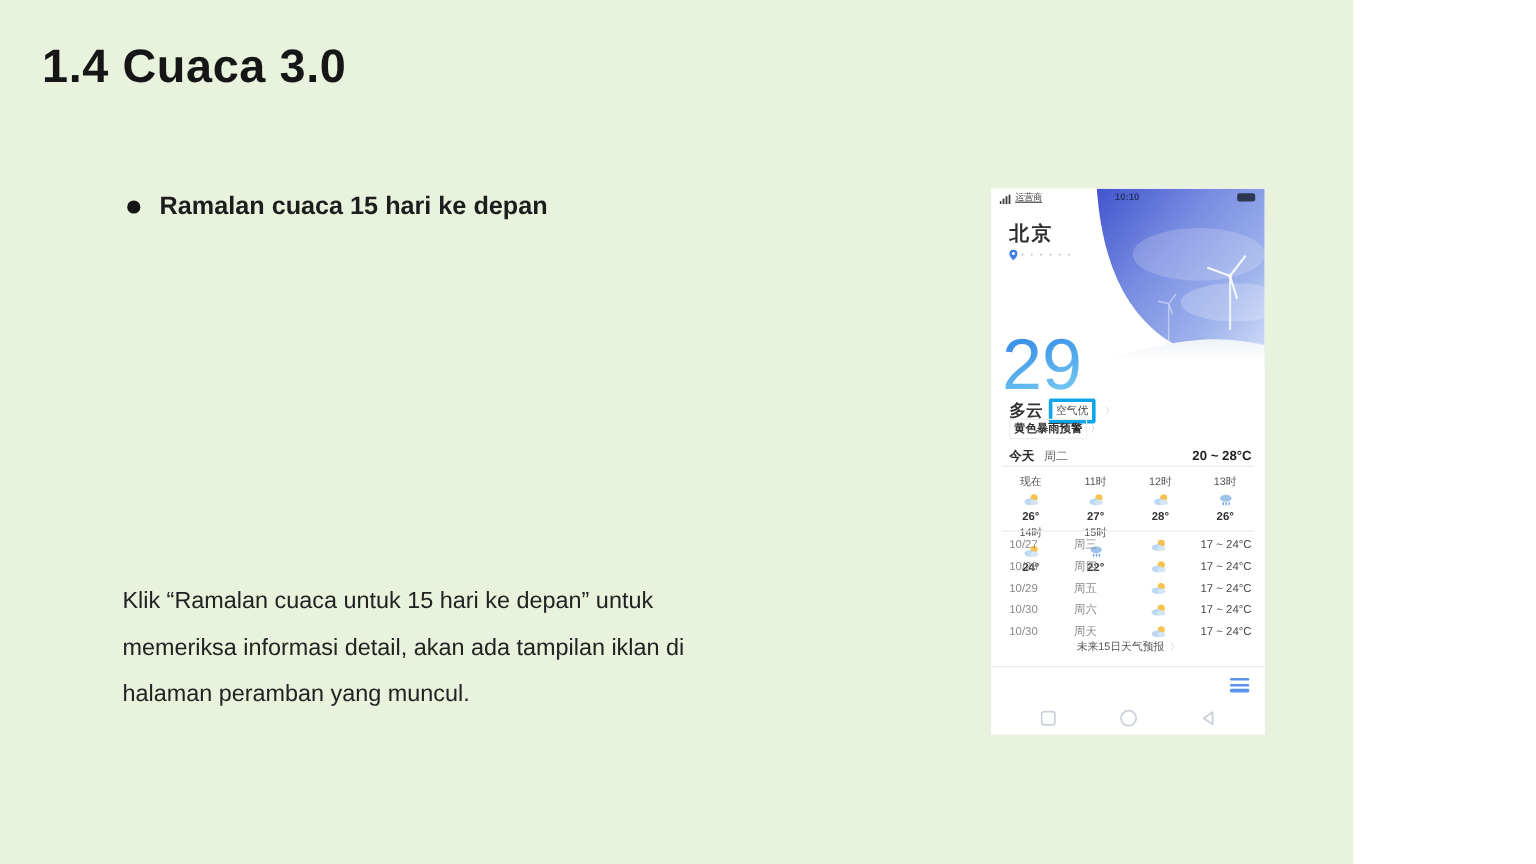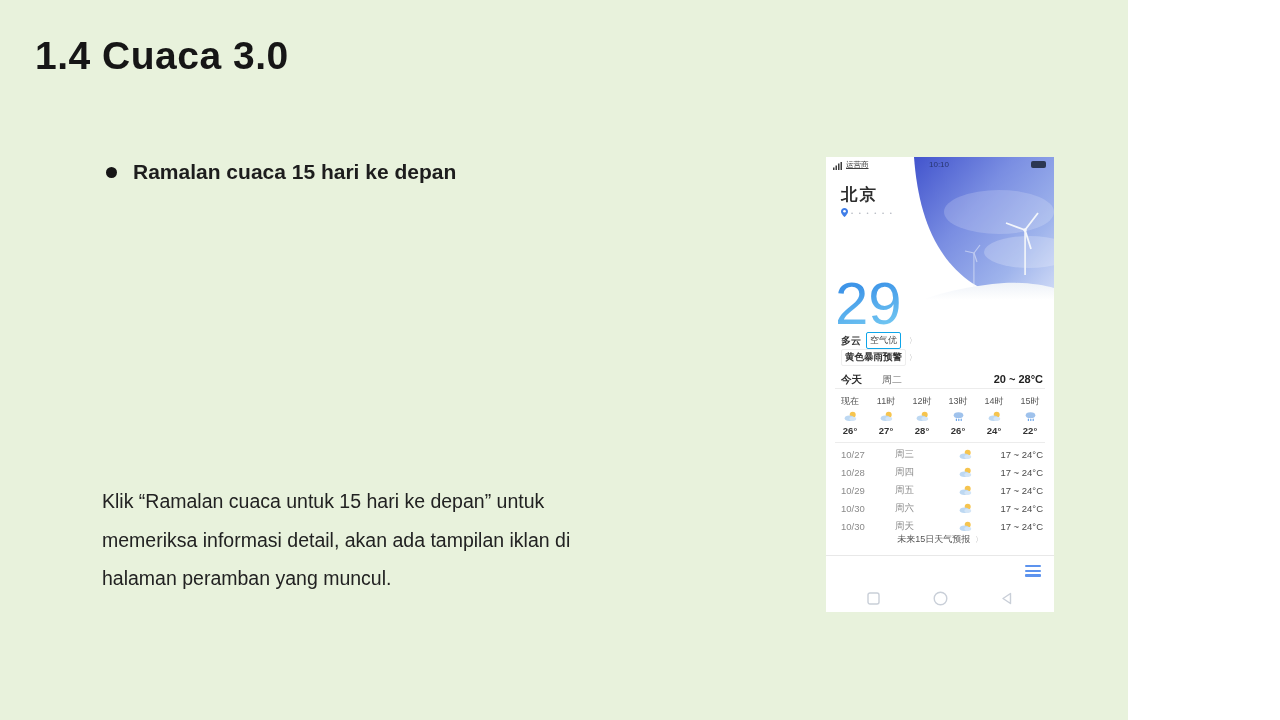--- a/index.html
+++ b/index.html
@@ -31,51 +31,51 @@
   
   .phone {
     position: absolute; left: 826px; top: 157px; width: 228px; height: 455px;
     background: #ffffff; overflow: hidden; font-family: "Liberation Sans", "DejaVu Sans", sans-serif;
   }
   .sky-svg { position: absolute; left: 78px; top: 0; width: 150px; height: 160px; }
 
   .statusbar { position: absolute; left: 7px; right: 5px; top: 2px; height: 12px; z-index: 3; }
   .carrier-wrap { position: absolute; left: 0; top: 1px; display: flex; align-items: flex-end; gap: 3px; }
   .carrier { font-size: 7.5px; color: #3d3d3d; text-decoration: underline; }
-  .time { position: absolute; left: 96px; top: 1px; font-size: 8px; font-weight: 400; color: #27356e; }
+  .time { position: absolute; left: 96px; top: 1px; font-size: 8px; font-weight: 700; color: #27356e; }
   .battery { position: absolute; right: 3px; top: 2px; width: 15px; height: 7px; background: #2c3752; border-radius: 2px; }
 
   .city { position: absolute; left: 15px; top: 27px; font-size: 16.5px; font-weight: 600; color: #2d2d2d; letter-spacing: 2px; z-index: 3; text-align: right; }
   .loc-row { position: absolute; left: 15px; top: 51px; display: flex; align-items: center; gap: 3px; z-index: 3; }
   .loc-dots { font-size: 6px; color: #b8bcc4; letter-spacing: 2px; }
 
   .big-temp {
     position: absolute; left: 9px; top: 116px; z-index: 3;
     font-size: 60px; line-height: 62px; font-weight: 500;
     background: linear-gradient(165deg, #3e95e8 25%, #7bd0f4 95%);
     -webkit-background-clip: text; background-clip: text;
     -webkit-text-fill-color: transparent; color: transparent;
   }
 
   .cond-row { position: absolute; left: 15px; top: 175px; display: flex; align-items: center; gap: 5px; z-index: 3; }
-  .cond-text { font-size: 10px; font-weight: 700; color: #333; }
-  .pill { display: flex; align-items: center; border: 1px solid #0ea5e9; border-radius: 2px; padding: 1px 3px; font-size: 9px; color: #4a4a4a; }
+  .cond-text { font-size: 14px; font-weight: 700; color: #333; }
+  .pill { display: flex; align-items: center; border: 3px solid #0ea5e9; border-radius: 2px; padding: 1px 3px; font-size: 9px; color: #4a4a4a; }
   .chev { font-size: 7.5px; color: #a9a9a9; margin-left: 3px; }
   .warn-row { position: absolute; left: 15px; top: 192px; display: flex; align-items: center; z-index: 3; }
   .warn-text { font-size: 9.5px; font-weight: 700; color: #333; border: 1px solid #eee; border-radius: 2px; padding: 1px 3px; }
 
   .today-row { position: absolute; left: 15px; right: 11px; top: 216px; display: flex; align-items: baseline; }
   .today-label { font-size: 10.5px; font-weight: 700; color: #2b2b2b; }
-  .today-day { font-size: 10px; color: #666; margin-left: 20px; }
+  .today-day { font-size: 10px; color: #666; margin-left: 8px; }
   .today-range { margin-left: auto; font-size: 11px; font-weight: 600; color: #222; }
 
   .hr { position: absolute; left: 9px; right: 9px; border-top: 1px solid #ececec; }
   .hr-1 { top: 231px; } .hr-2 { top: 285px; } .hr-3 { top: 398px; left: 0; right: 0; border-color: #e8e8e8; }
 
-  .hourly { position: absolute; left: 6px; right: 6px; top: 236px; display: grid; grid-template-columns: repeat(6, 1fr); }
+  .hourly { position: absolute; left: 6px; right: 6px; top: 236px; display: grid; grid-template-columns: repeat(4, 1fr); }
   .hour-cell { display: flex; flex-direction: column; align-items: center; gap: 3px; padding-top: 2px; }
   .hour-label { font-size: 9px; color: #555; }
   .hour-temp { font-size: 9.5px; font-weight: 600; color: #333; text-align: center; }
 
   .daily { position: absolute; left: 15px; right: 11px; top: 288px; }
   .day-row { height: 18px; display: flex; align-items: center; }
   .day-date { width: 30px; font-size: 9.5px; color: #8a8a8a; }
   .day-name { width: 36px; font-size: 9.5px; color: #8a8a8a; margin-left: 24px; }
   .day-icon { flex: 1; display: flex; justify-content: center; }
   .day-range { font-size: 9.5px; color: #4a4a4a; }

